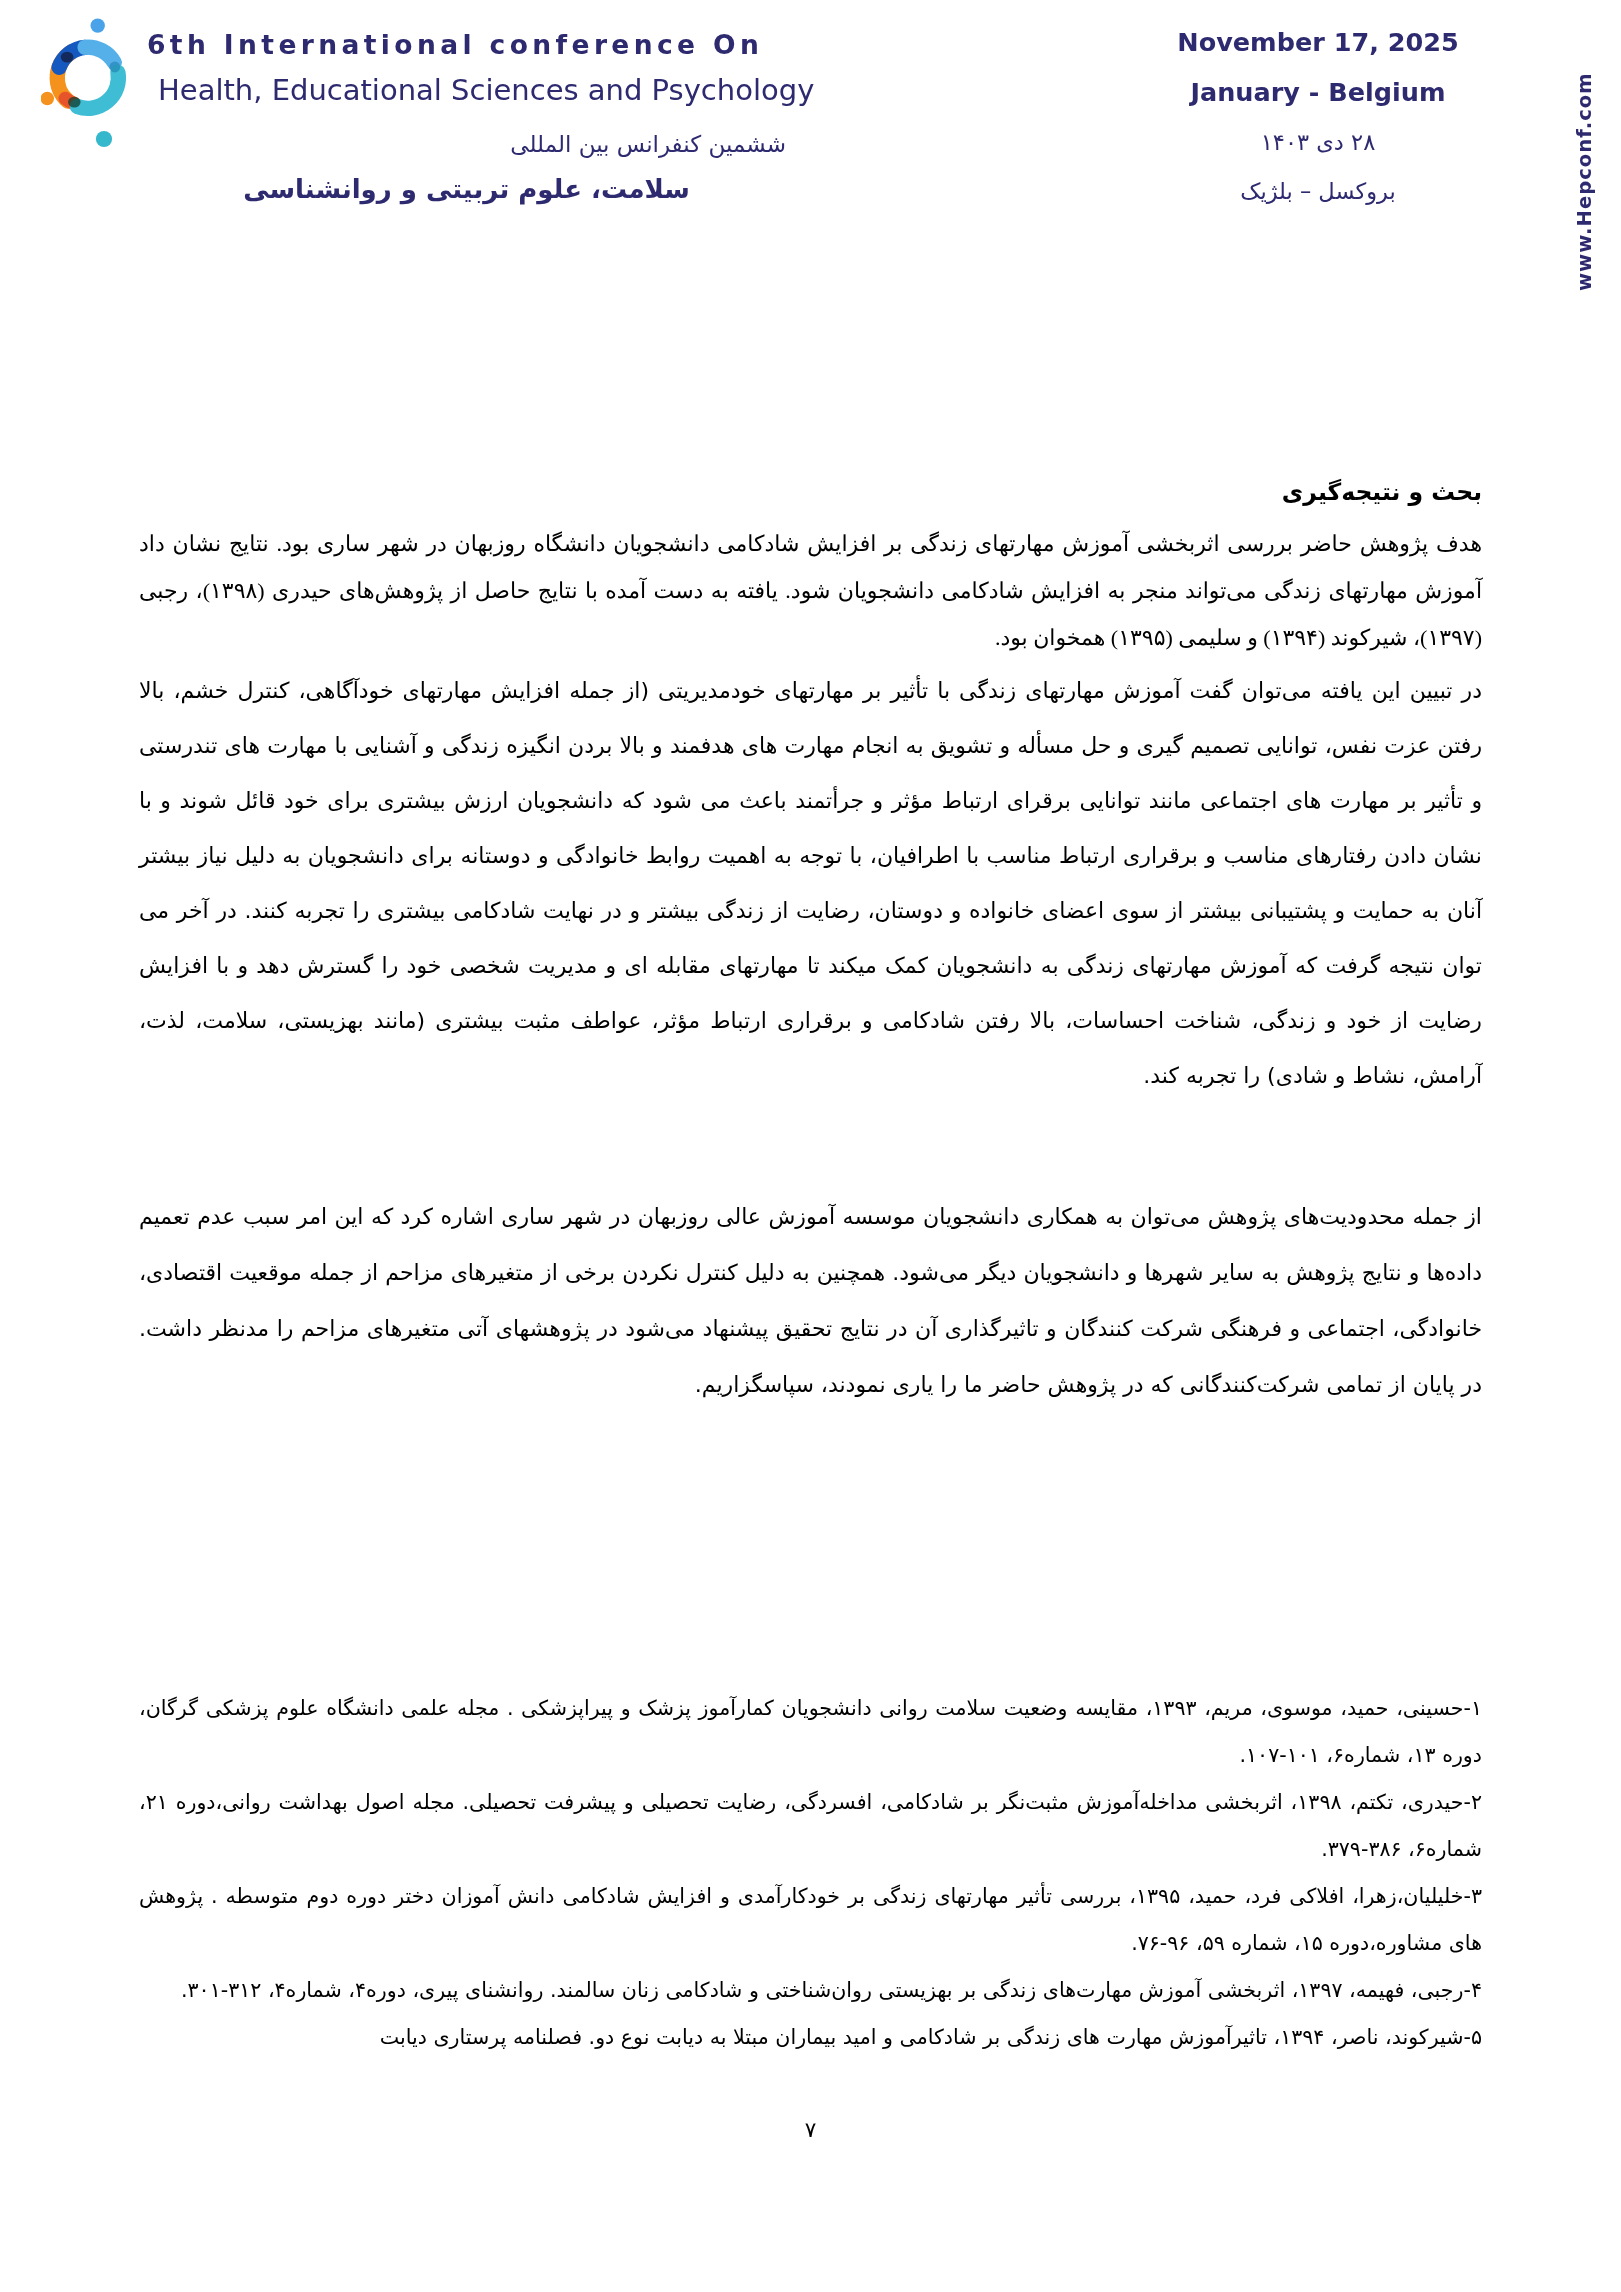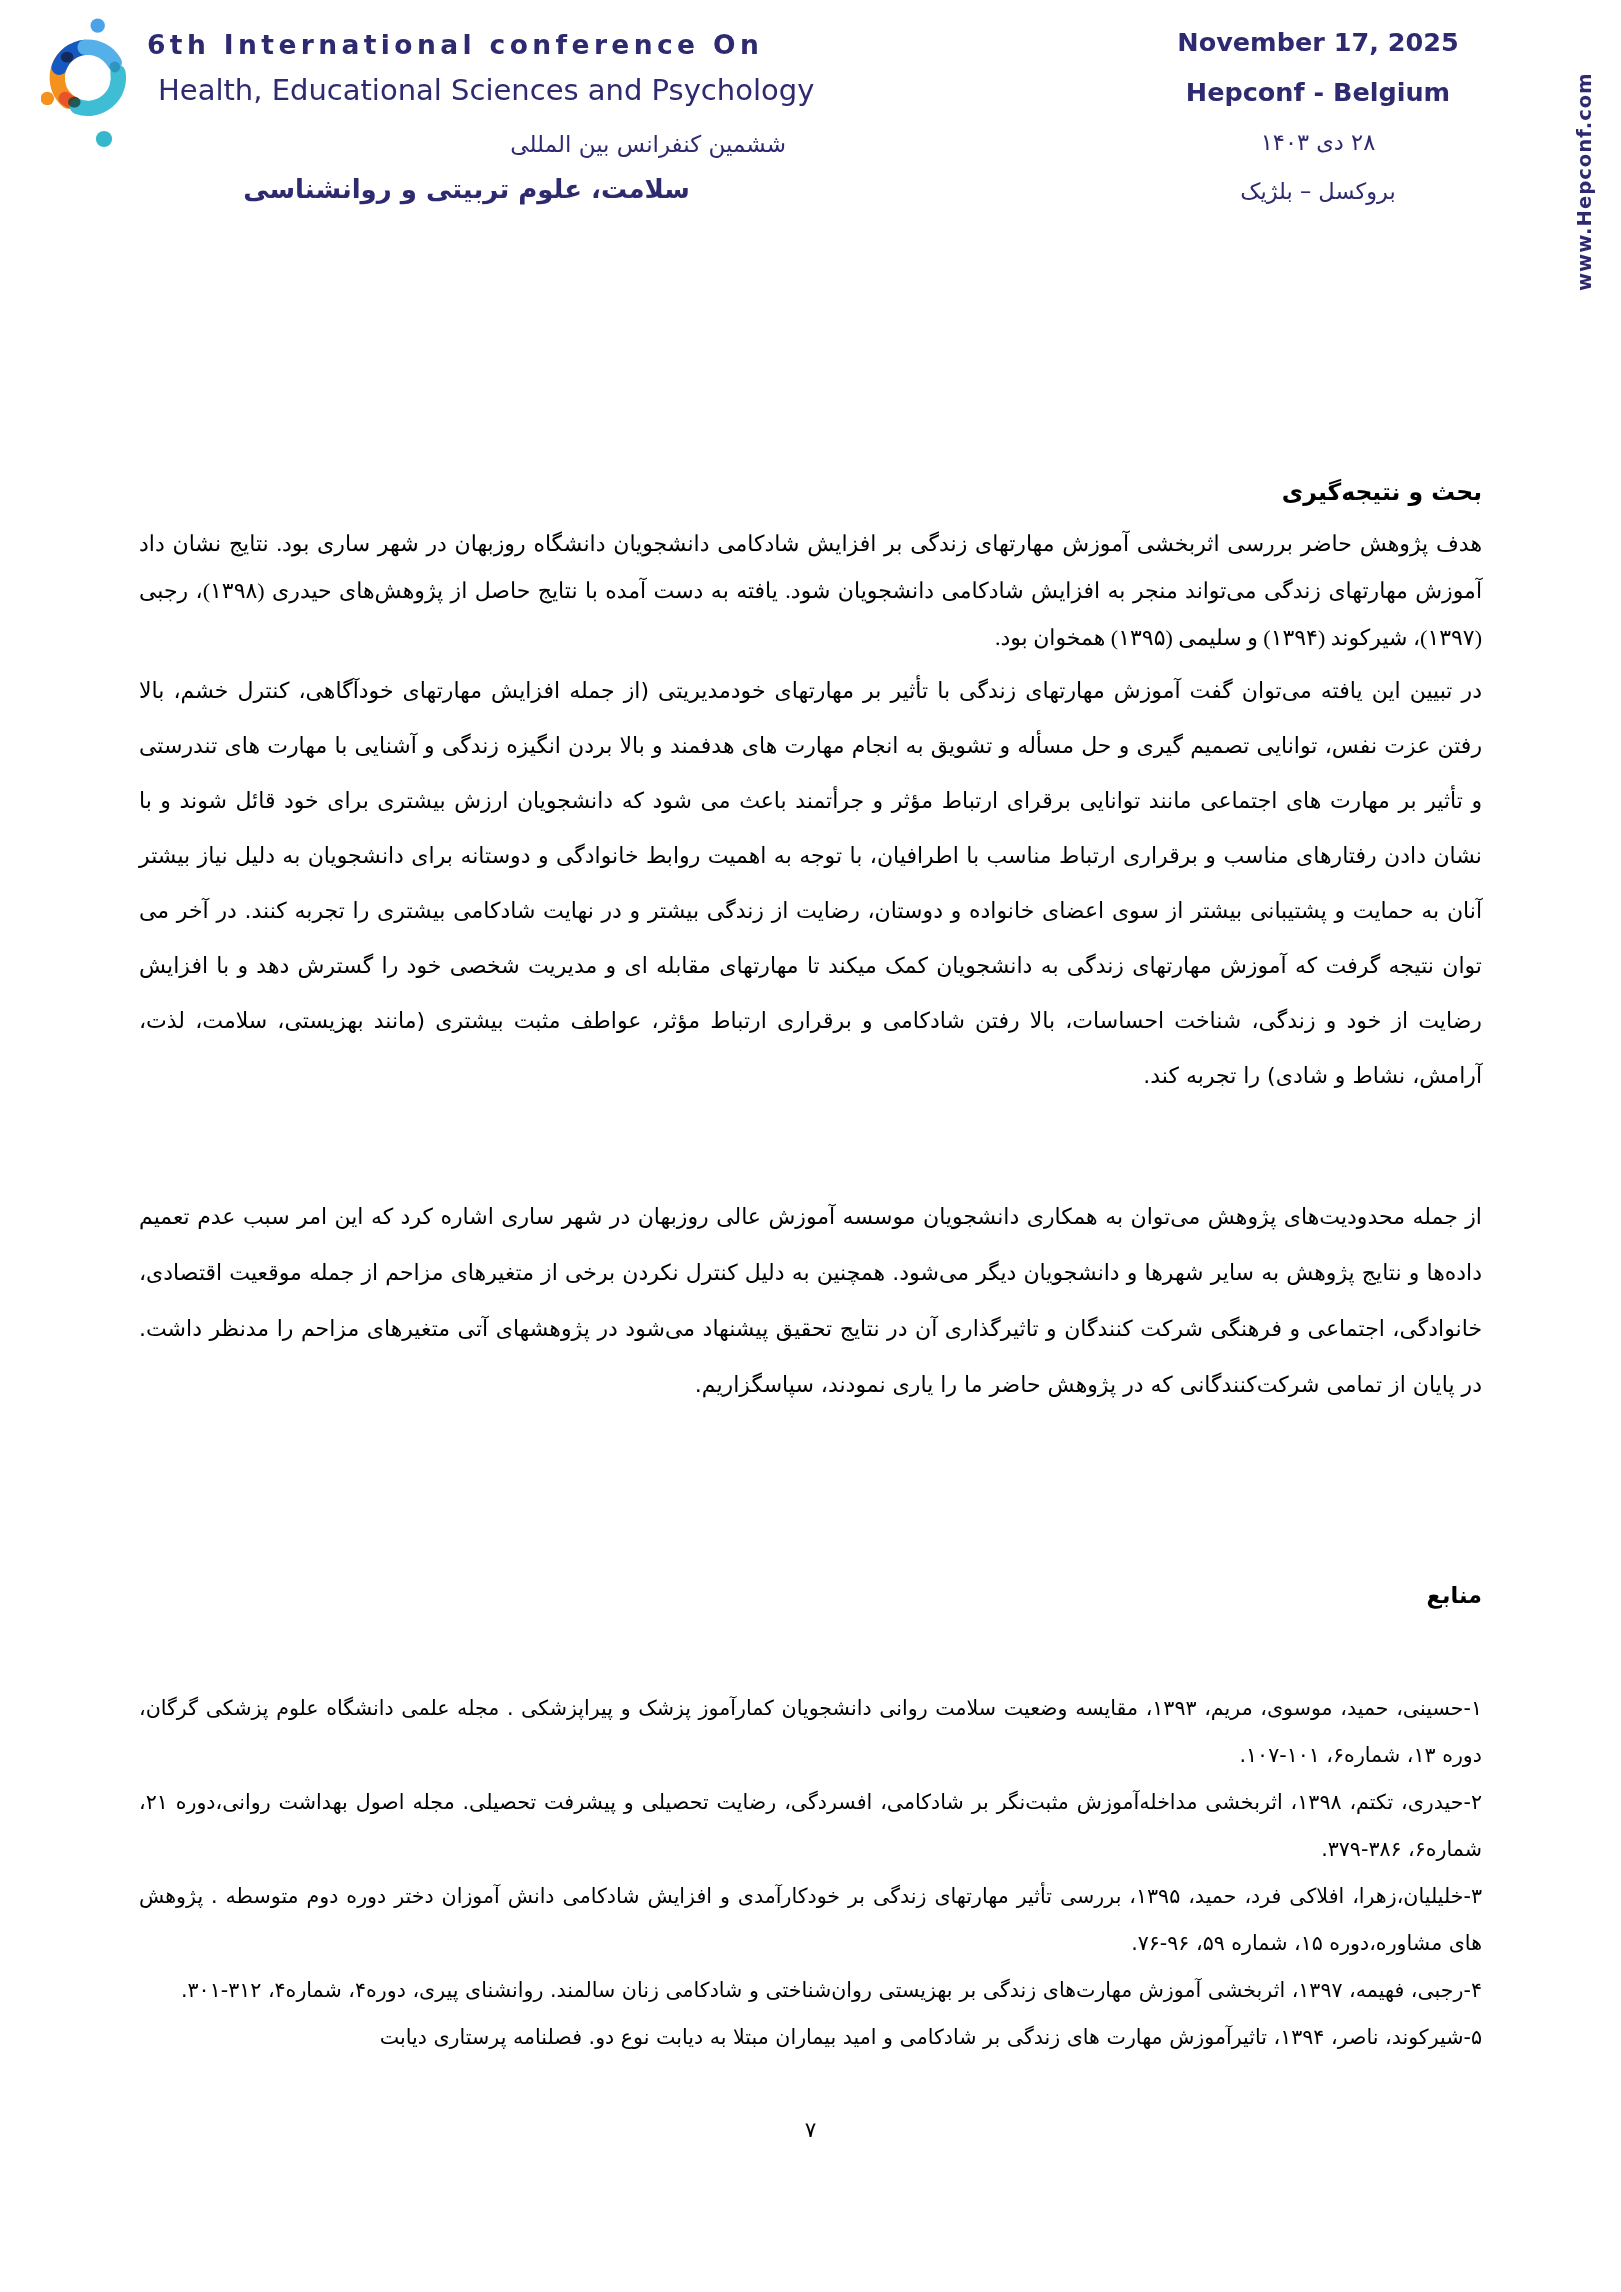--- a/index.html
+++ b/index.html
@@ -89,37 +89,36 @@
     </svg>
   </div>
 
   <div class="title-en-1">6th International conference On</div>
   <div class="title-en-2">Health, Educational Sciences and Psychology</div>
   <div class="title-fa-1">ششمین کنفرانس بین المللی</div>
   <div class="title-fa-2">سلامت، علوم تربیتی و روانشناسی</div>
 
   <div class="header-right">
     <div class="date-en">November 17, 2025</div>
-    <div class="loc-en">Hepconf - Belgium</div>
+    <div class="loc-en">January - Belgium</div>
     <div class="date-fa">۲۸ دی ۱۴۰۳</div>
     <div class="loc-fa">بروکسل – بلژیک</div>
   </div>
 
   <div class="website">www.Hepconf.com</div>
 
 
   <h2 class="flow para h-discussion">بحث و نتیجه‌گیری</h2>
 
   <p class="flow para p2">هدف پژوهش حاضر بررسی اثربخشی آموزش مهارتهای زندگی بر افزایش شادکامی دانشجویان دانشگاه روزبهان در شهر ساری بود. نتایج نشان داد آموزش مهارتهای زندگی می‌تواند منجر به افزایش شادکامی دانشجویان شود. یافته به دست آمده با نتایج حاصل از پژوهش‌های حیدری (۱۳۹۸)، رجبی (۱۳۹۷)، شیرکوند (۱۳۹۴) و سلیمی (۱۳۹۵) همخوان بود.</p>
 
   <p class="flow para p3">در تبیین این یافته می‌توان گفت آموزش مهارتهای زندگی با تأثیر بر مهارتهای خودمدیریتی (از جمله افزایش مهارتهای خودآگاهی، کنترل خشم، بالا رفتن عزت نفس، توانایی تصمیم گیری و حل مسأله و تشویق به انجام مهارت های هدفمند و بالا بردن انگیزه زندگی و آشنایی با مهارت های تندرستی و تأثیر بر مهارت های اجتماعی مانند توانایی برقرای ارتباط مؤثر و جرأتمند باعث می شود که دانشجویان ارزش بیشتری برای خود قائل شوند و با نشان دادن رفتارهای مناسب و برقراری ارتباط مناسب با اطرافیان، با توجه به اهمیت روابط خانوادگی و دوستانه برای دانشجویان به دلیل نیاز بیشتر آنان به حمایت و پشتیبانی بیشتر از سوی اعضای خانواده و دوستان، رضایت از زندگی بیشتر و در نهایت شادکامی بیشتری را تجربه کنند. در آخر می توان نتیجه گرفت که آموزش مهارتهای زندگی به دانشجویان کمک میکند تا مهارتهای مقابله ای و مدیریت شخصی خود را گسترش دهد و با افزایش رضایت از خود و زندگی، شناخت احساسات، بالا رفتن شادکامی و برقراری ارتباط مؤثر، عواطف مثبت بیشتری (مانند بهزیستی، سلامت، لذت، آرامش، نشاط و شادی) را تجربه کند.</p>
 
   <p class="flow para p4">از جمله محدودیت‌های پژوهش می‌توان به همکاری دانشجویان موسسه آموزش عالی روزبهان در شهر ساری اشاره کرد که این امر سبب عدم تعمیم داده‌ها و نتایج پژوهش به سایر شهرها و دانشجویان دیگر می‌شود. همچنین به دلیل کنترل نکردن برخی از متغیرهای مزاحم از جمله موقعیت اقتصادی، خانوادگی، اجتماعی و فرهنگی شرکت کنندگان و تاثیرگذاری آن در نتایج تحقیق پیشنهاد می‌شود در پژوهشهای آتی متغیرهای مزاحم را مدنظر داشت. در پایان از تمامی شرکت‌کنندگانی که در پژوهش حاضر ما را یاری نمودند، سپاسگزاریم.</p>
 
-  <h2 class="flow para h-references">منابع</h2>
 
   <div class="flow refs">
     <p>۱-حسینی، حمید، موسوی، مریم، ۱۳۹۳، مقایسه وضعیت سلامت روانی دانشجویان کمارآموز پزشک و پیراپزشکی . مجله علمی دانشگاه علوم پزشکی گرگان، دوره ۱۳، شماره۶، ۱۰۱-۱۰۷.</p>
     <p>۲-حیدری، تکتم، ۱۳۹۸، اثربخشی مداخله‌آموزش مثبت‌نگر بر شادکامی، افسردگی، رضایت تحصیلی و پیشرفت تحصیلی. مجله اصول بهداشت روانی،دوره ۲۱، شماره۶، ۳۸۶-۳۷۹.</p>
     <p>۳-خلیلیان،زهرا، افلاکی فرد، حمید، ۱۳۹۵، بررسی تأثیر مهارتهای زندگی بر خودکارآمدی و افزایش شادکامی دانش آموزان دختر دوره دوم متوسطه . پژوهش های مشاوره،دوره ۱۵، شماره ۵۹، ۹۶-۷۶.</p>
     <p>۴-رجبی، فهیمه، ۱۳۹۷، اثربخشی آموزش مهارت‌های زندگی بر بهزیستی روان‌شناختی و شادکامی زنان سالمند. روانشنای پیری، دوره۴، شماره۴، ۳۱۲-۳۰۱.</p>
     <p>۵-شیرکوند، ناصر، ۱۳۹۴، تاثیرآموزش مهارت های زندگی بر شادکامی و امید بیماران مبتلا به دیابت نوع دو. فصلنامه پرستاری دیابت</p>
   </div>
 
   <div class="page-num">۷</div>

